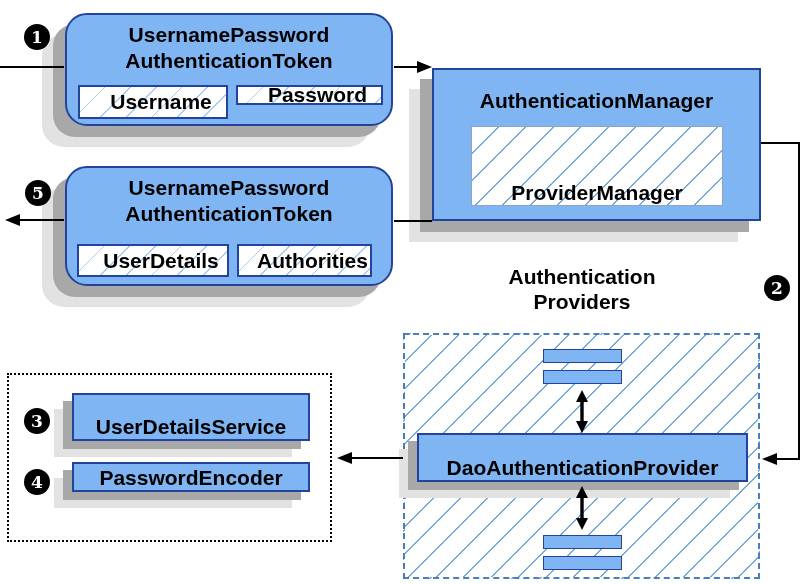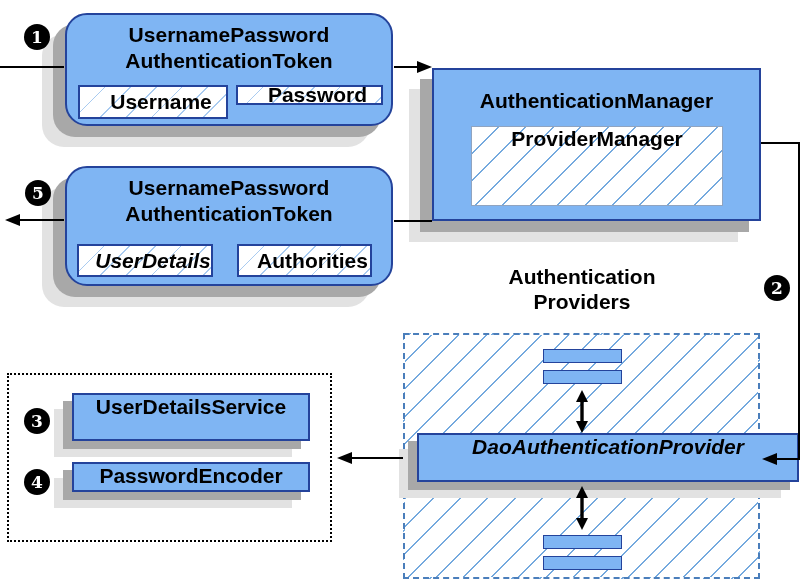--- a/index.html
+++ b/index.html
@@ -49,21 +49,21 @@
     text-align: center; font-size: 21px; line-height: 26px;
   }
   .field-box {
     position: absolute;
     border: 2px solid var(--box-border, #24439b);
     box-sizing: border-box;
     display: flex; align-items: center; justify-content: center;
     font-size: 21px;
   }
   .center-label {
-    display: flex; align-items: flex-start; justify-content: center;
+    display: flex; align-items: flex-end; justify-content: center;
     text-align: center; font-size: 21px;
   }
 
   
   .badge {
     position: absolute;
     width: 26px; height: 26px;
     border-radius: 50%;
     background: var(--badge-bg, #000000);
     color: var(--badge-text, #ffffff);
@@ -130,21 +130,21 @@
     <div class="field-box hatch-light" style="left:169px; top:70px; width:147px; height:20px;">
       <span>Password</span>
     </div>
   </div>
 
   <div class="bluebox rounded shadow-lg" style="left:65px; top:158px; width:328px; height:120px;">
     <div class="token-title">
       <div>UsernamePassword</div>
       <div>AuthenticationToken</div>
     </div>
-    <div class="field-box hatch-light" style="left:10px; top:76px; width:136px; height:33px;font-style:italic;">
+    <div class="field-box hatch-light" style="left:10px; top:76px; width:152px; height:33px;">
       <span>UserDetails</span>
     </div>
     <div class="field-box hatch-light" style="left:170px; top:76px; width:135px; height:33px;">
       <span>Authorities</span>
     </div>
   </div>
 
   <div class="bluebox shadow-lg" style="left:432px; top:68px; width:329px; height:153px;">
     <div class="abs" style="left:0; right:0; top:19px; text-align:center; font-size:21px;">AuthenticationManager</div>
     <div class="inner-hatch-box hatch-strong center-label" style="left:37px; top:56px; width:252px; height:80px;">
@@ -155,21 +155,21 @@
   <div class="heading" style="left:460px; top:264px; width:244px;">
     <div>Authentication</div>
     <div>Providers</div>
   </div>
 
   <div class="dashed-container hatch-strong" style="left:403px; top:333px; width:357px; height:246px;"></div>
 
   <div class="stub-bar" style="left:543px; top:349px;"></div>
   <div class="stub-bar" style="left:543px; top:370px;"></div>
 
-  <div class="bluebox shadow-sm center-label" style="left:417px; top:433px; width:382px; height:49px;font-style:italic;">
+  <div class="bluebox shadow-sm center-label" style="left:417px; top:433px; width:331px; height:49px;">
     <span>DaoAuthenticationProvider</span>
   </div>
 
   <div class="stub-bar" style="left:543px; top:535px;"></div>
   <div class="stub-bar" style="left:543px; top:556px;"></div>
 
   <div class="dotted-container" style="left:7px; top:373px; width:325px; height:169px;"></div>
 
   <div class="bluebox shadow-sm center-label" style="left:72px; top:393px; width:238px; height:48px;">
     <span>UserDetailsService</span>

